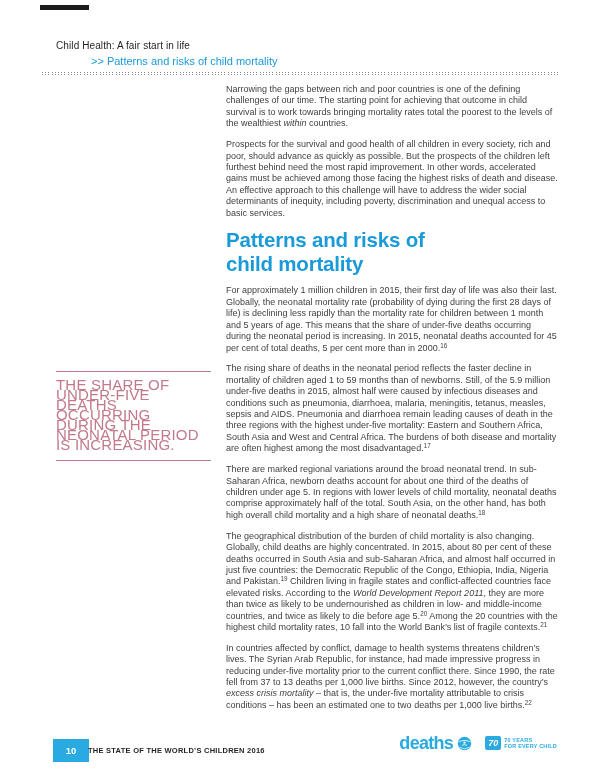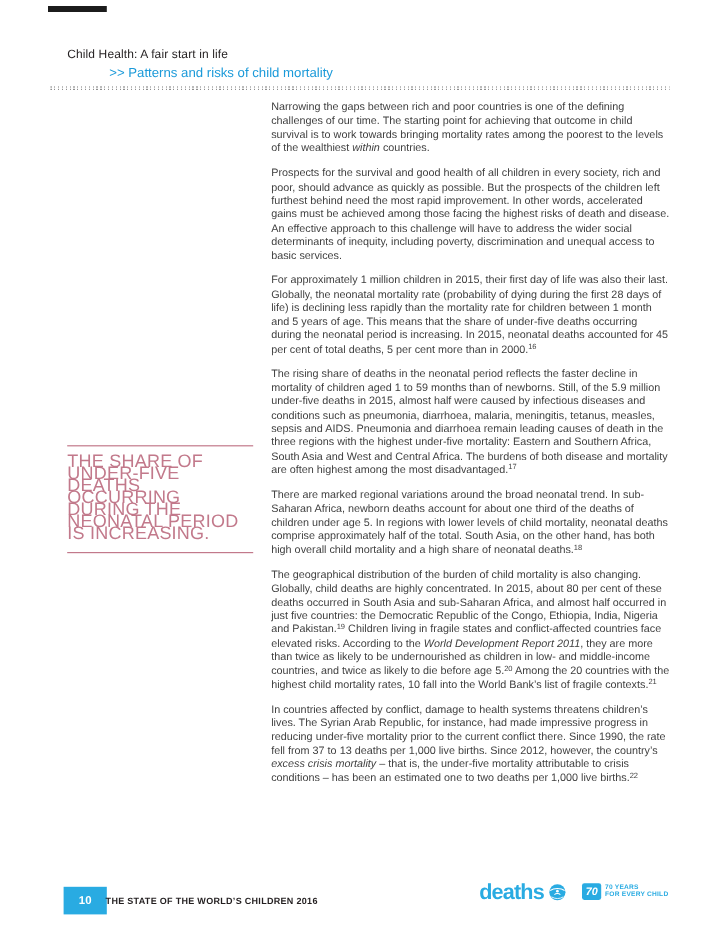--- a/index.html
+++ b/index.html
@@ -76,22 +76,23 @@
 
   <div class="dotted-rule"></div>
 
   <aside class="pull-quote">
     <div class="pq-rule"></div>
     <div class="pq-text">THE SHARE OF UNDER-FIVE DEATHS OCCURRING DURING THE NEONATAL PERIOD IS INCREASING.</div>
     <div class="pq-rule"></div>
   </aside>
 
   <main class="body-column">
-    <p><span>Narrowing the gaps between rich and poor countries is one of the defining challenges of our time. The starting point for achieving that outcome in child survival is to work towards bringing mortality rates among the poorest to the levels of the wealthiest </span><em>within</em><span> countries.</span></p>
+    <p><span>Narrowing the gaps between rich and poor countries is one of the defining challenges of our time. The starting point for achieving that outcome in child survival is to work towards bringing mortality rates total the poorest to the levels of the wealthiest </span><em>within</em><span> countries.</span></p>
     <p><span>Prospects for the survival and good health of all children in every society, rich and poor, should advance as quickly as possible. But the prospects of the children left furthest behind need the most rapid improvement. In other words, accelerated gains must be achieved among those facing the highest risks of death and disease. An effective approach to this challenge will have to address the wider social determinants of inequity, including poverty, discrimination and unequal access to basic services.</span></p>
+    <h1 class="section-heading"><span>Patterns and risks of</span><br><span>child mortality</span></h1>
     <p><span>For approximately 1 million children in 2015, their first day of life was also their last. Globally, the neonatal mortality rate (probability of dying during the first 28 days of life) is declining less rapidly than the mortality rate for children between 1 month and 5 years of age. This means that the share of under-five deaths occurring during the neonatal period is increasing. In 2015, neonatal deaths accounted for 45 per cent of total deaths, 5 per cent more than in 2000.</span><sup>16</sup></p>
     <p><span>The rising share of deaths in the neonatal period reflects the faster decline in mortality of children aged 1 to 59 months than of newborns. Still, of the 5.9 million under-five deaths in 2015, almost half were caused by infectious diseases and conditions such as pneumonia, diarrhoea, malaria, meningitis, tetanus, measles, sepsis and AIDS. Pneumonia and diarrhoea remain leading causes of death in the three regions with the highest under-five mortality: Eastern and Southern Africa, South Asia and West and Central Africa. The burdens of both disease and mortality are often highest among the most disadvantaged.</span><sup>17</sup></p>
     <p><span>There are marked regional variations around the broad neonatal trend. In sub-Saharan Africa, newborn deaths account for about one third of the deaths of children under age 5. In regions with lower levels of child mortality, neonatal deaths comprise approximately half of the total. South Asia, on the other hand, has both high overall child mortality and a high share of neonatal deaths.</span><sup>18</sup></p>
     <p><span>The geographical distribution of the burden of child mortality is also changing. Globally, child deaths are highly concentrated. In 2015, about 80 per cent of these deaths occurred in South Asia and sub-Saharan Africa, and almost half occurred in just five countries: the Democratic Republic of the Congo, Ethiopia, India, Nigeria and Pakistan.</span><sup>19</sup><span> Children living in fragile states and conflict-affected countries face elevated risks. According to the </span><em>World Development Report 2011</em><span>, they are more than twice as likely to be undernourished as children in low- and middle-income countries, and twice as likely to die before age 5.</span><sup>20</sup><span> Among the 20 countries with the highest child mortality rates, 10 fall into the World Bank’s list of fragile contexts.</span><sup>21</sup></p>
     <p><span>In countries affected by conflict, damage to health systems threatens children’s lives. The Syrian Arab Republic, for instance, had made impressive progress in reducing under-five mortality prior to the current conflict there. Since 1990, the rate fell from 37 to 13 deaths per 1,000 live births. Since 2012, however, the country’s </span><em>excess crisis mortality</em><span> – that is, the under-five mortality attributable to crisis conditions – has been an estimated one to two deaths per 1,000 live births.</span><sup>22</sup></p>
   </main>
 
   <div class="page-badge">10</div>
   <div class="report-title">THE STATE OF THE WORLD’S CHILDREN 2016</div>
 

